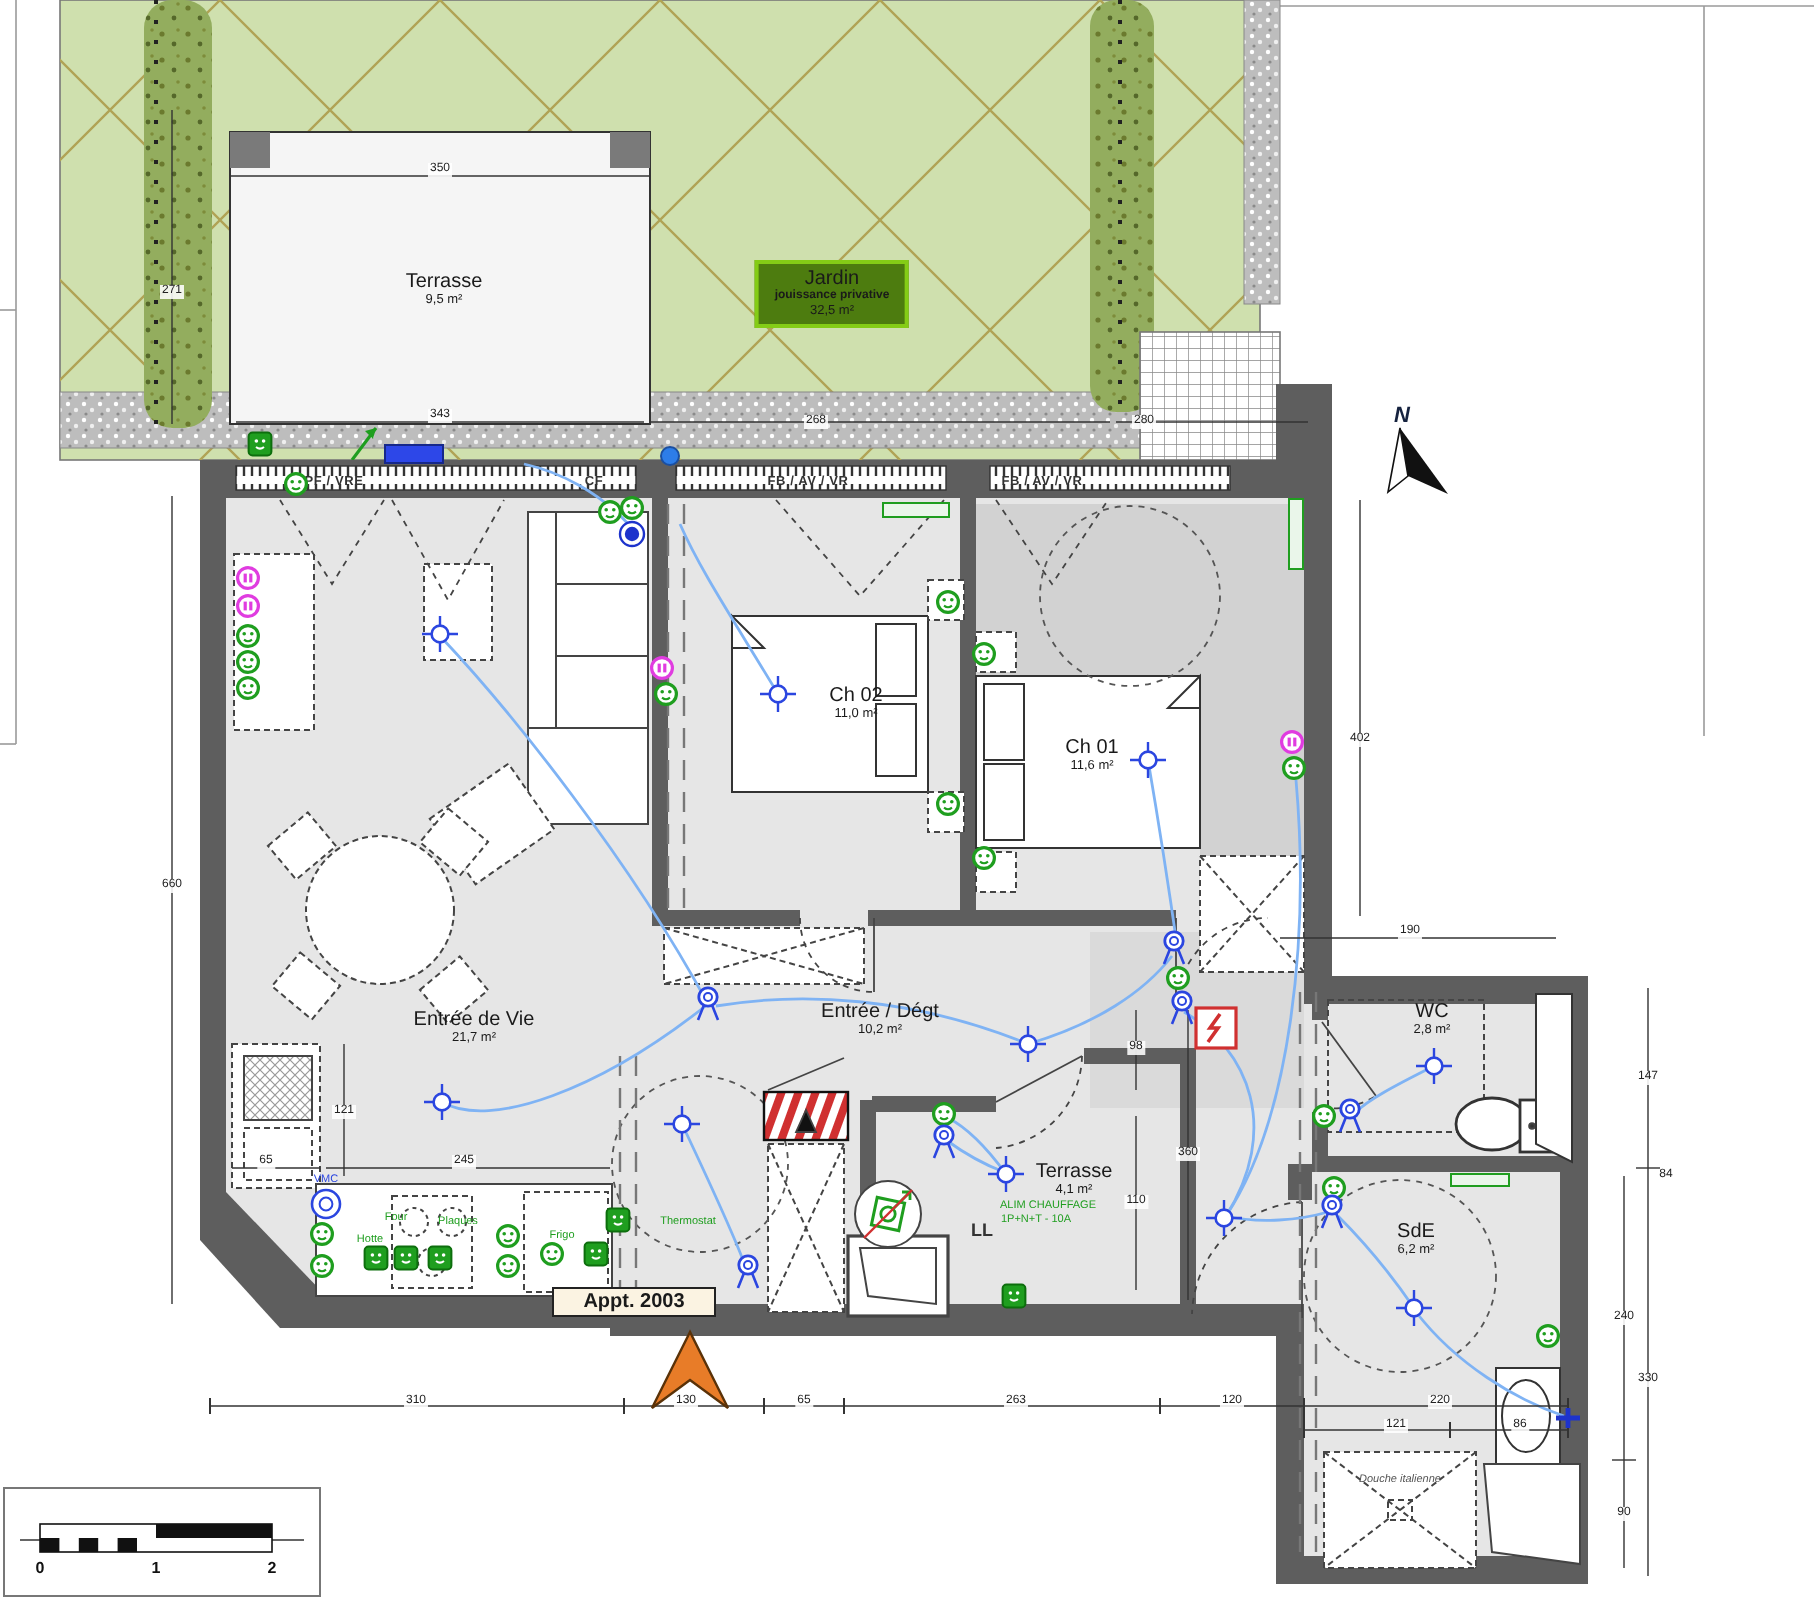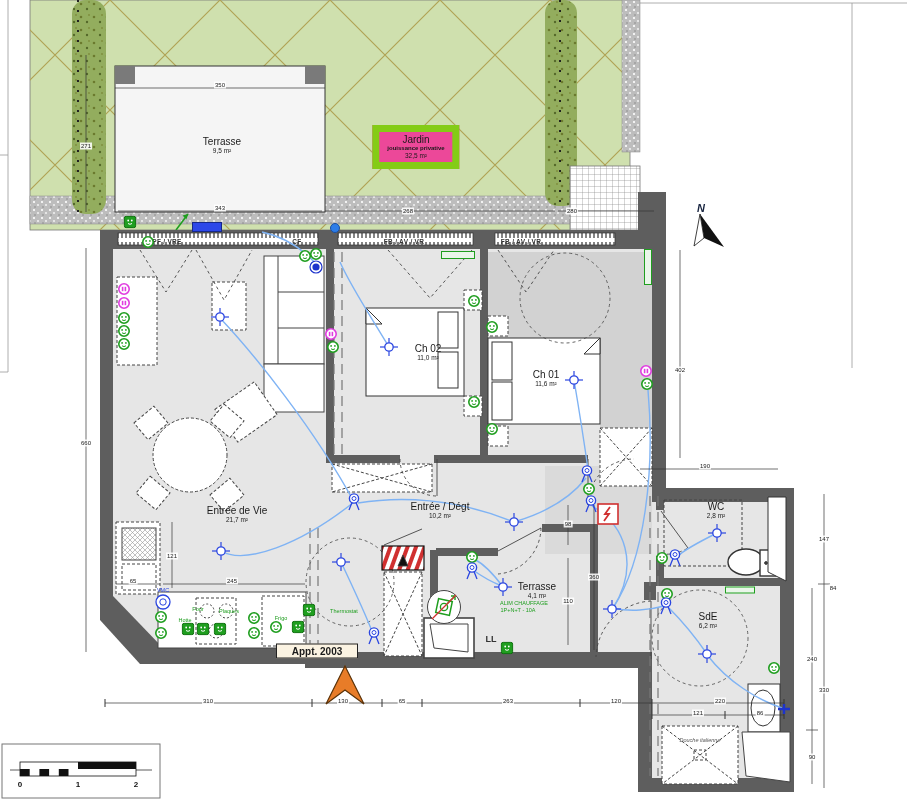--- a/index.html
+++ b/index.html
@@ -7,21 +7,21 @@
          font-family:"Liberation Sans",sans-serif;}
   .scene{position:absolute;left:0;top:0;}
   #overlay{position:absolute;left:0;top:0;width:907px;height:800px;pointer-events:none;}
 
   
   #overlay > div{position:absolute;transform:translate(-50%,-50%);white-space:nowrap;}
   .room-label{text-align:center;color:#1a1a1a;}
   .room-label .rname{display:block;font-weight:normal;font-size:10px;line-height:11px;}
   .room-label .rsub{display:block;font-weight:bold;font-size:6px;line-height:7px;}
   .room-label .rarea{display:block;font-size:6.5px;line-height:8px;}
-  .room-label.jardin{background:#ec4899;border:7px solid #84cc16;padding:2px 8px;}
+  .room-label.jardin{background:#4d7c0f;border:2px solid #84cc16;padding:2px 8px;}
   .dim{font-size:6px;color:#222;background:rgba(255,255,255,.88);padding:0 1px;line-height:7px;}
   .dim.vert{transform:translate(-50%,-50%) rotate(-90deg);}
   .winlab{font-size:6.5px;font-weight:bold;color:#333;letter-spacing:.3px;}
   .ann{font-size:6px;color:#222;}
   .ann.ll{font-size:9px;color:#333;}
   .ann.green-tiny{font-size:5.5px;color:#1f9e1f;}
   .ann.blue-tiny{font-size:5.5px;color:#2b46e0;}
   .ann.shower-tiny{font-size:5.5px;color:#555;font-style:italic;}
   .scalelab{font-size:8px;font-weight:bold;color:#111;}
   .appt-box{position:absolute;transform:none;left:317px;top:651px;width:80px;height:13px;
@@ -385,21 +385,21 @@
       <div class="dim vert" style="left: 594px; top: 577px;">360</div>
       <div class="dim vert" style="left: 568px; top: 601px;">110</div>
       <div class="dim" style="left: 208px; top: 701px;">310</div>
       <div class="dim" style="left: 343px; top: 701px;">130</div>
       <div class="dim" style="left: 402px; top: 701px;">65</div>
       <div class="dim" style="left: 508px; top: 701px;">263</div>
       <div class="dim" style="left: 616px; top: 701px;">120</div>
       <div class="dim" style="left: 720px; top: 701px;">220</div>
       <div class="dim" style="left: 698px; top: 713px;">121</div>
       <div class="dim" style="left: 760px; top: 713px;">86</div>
-      <div class="ann ll" style="left: 491px; top: 639px; font-weight: bold;">LL</div>
+      <div class="ann ll" style="left: 491px; top: 615px; font-weight: bold;">LL</div>
       <div class="ann green-tiny" style="left: 524px; top: 603px;">ALIM CHAUFFAGE</div>
       <div class="ann green-tiny" style="left: 518px; top: 610px;">1P+N+T - 10A</div>
       <div class="ann green-tiny" style="left: 344px; top: 611px;">Thermostat</div>
       <div class="ann blue-tiny" style="left: 163px; top: 590px;">VMC</div>
       <div class="ann green-tiny" style="left: 185px; top: 620px;">Hotte</div>
       <div class="ann green-tiny" style="left: 198px; top: 609px;">Four</div>
       <div class="ann green-tiny" style="left: 229px; top: 611px;">Plaques</div>
       <div class="ann green-tiny" style="left: 281px; top: 618px;">Frigo</div>
       <div class="ann shower-tiny" style="left: 700px; top: 740px;">Douche italienne</div>
       <div class="scalelab" style="left: 20px; top: 784px;">0</div>

